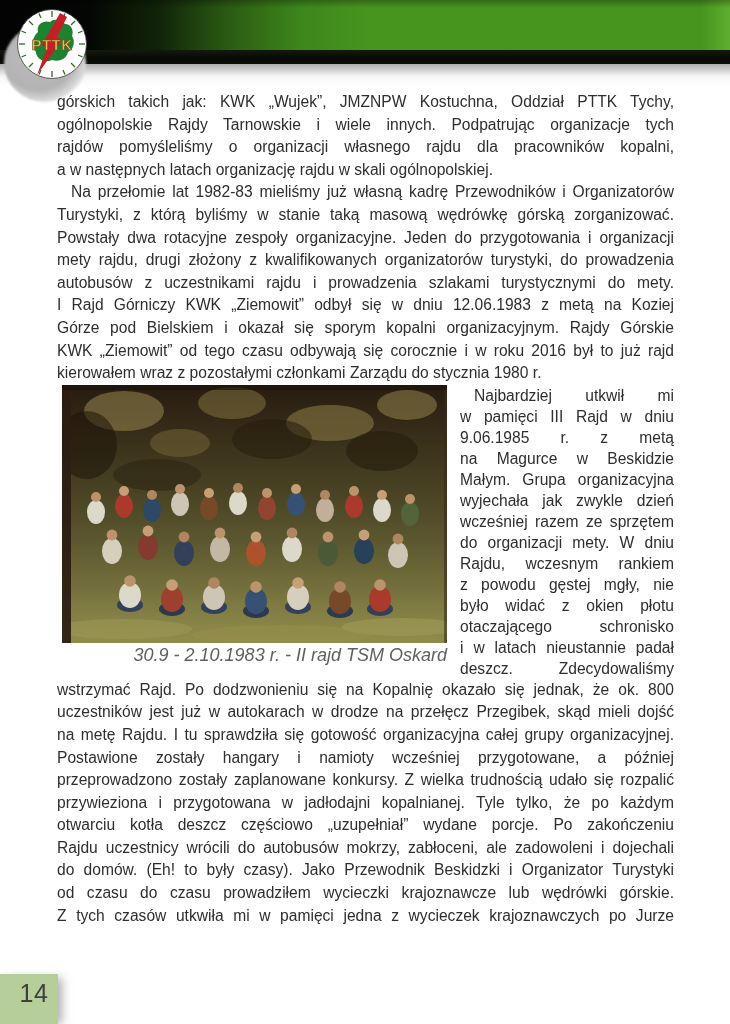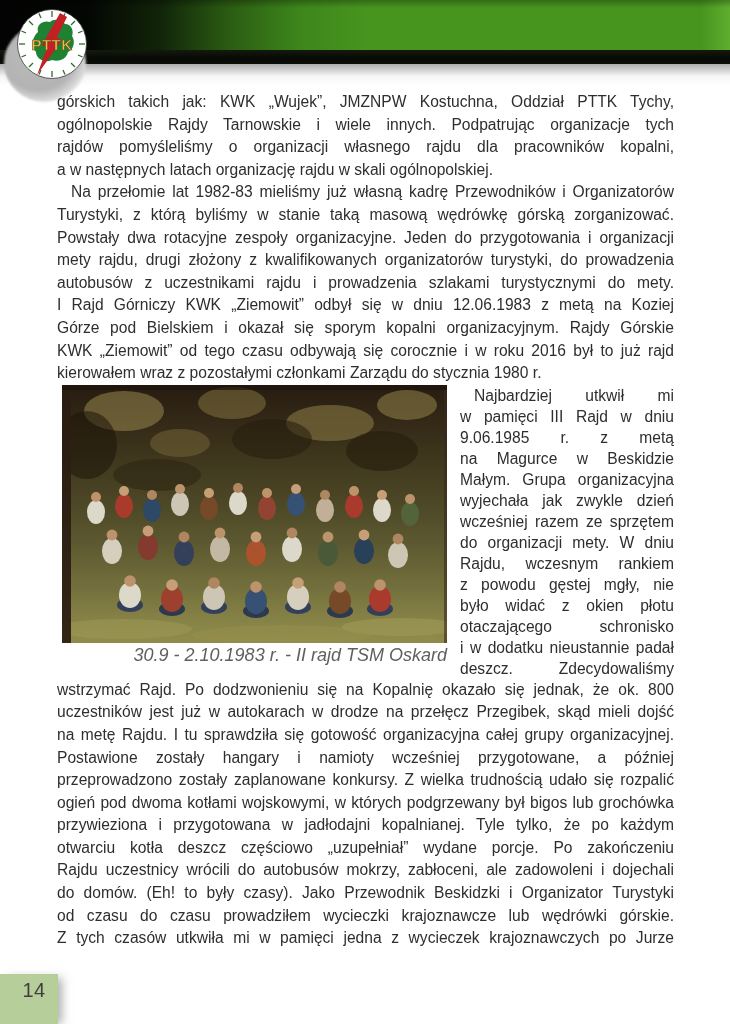--- a/index.html
+++ b/index.html
@@ -50,21 +50,21 @@
   }
   .narrow-col{width:214px;flex:none;line-height:21px;}
   
   .pagenum-box{
     position:absolute;left:0;top:974px;width:58px;height:50px;
     background:#b6ce99;
     box-shadow:6px 2px 9px -2px rgba(110,110,110,.55);
   }
   .pagenum{
     display:block;padding-top:5px;padding-left:10px;text-align:center;
-    font-size:20px;color:#3f3f3f;letter-spacing:.5px;
+    font-size:25px;color:#3f3f3f;letter-spacing:.5px;
   }
 </style>
 </head>
 <body>
 
 <div class="page">
 
   <div class="band"></div>
   <div class="band-strip"></div>
   <div class="band-fade"></div>
@@ -294,32 +294,31 @@
           <div class="tline just">9.06.1985 r. z metą</div>
           <div class="tline just">na Magurce w Beskidzie</div>
           <div class="tline just">Małym. Grupa organizacyjna</div>
           <div class="tline just">wyjechała jak zwykle dzień</div>
           <div class="tline just">wcześniej razem ze sprzętem</div>
           <div class="tline just">do organizacji mety. W dniu</div>
           <div class="tline just">Rajdu, wczesnym rankiem</div>
           <div class="tline just">z powodu gęstej mgły, nie</div>
           <div class="tline just">było widać z okien płotu</div>
           <div class="tline just">otaczającego schronisko</div>
-          <div class="tline just">i w dodatku nieustannie padał</div>
+          <div class="tline just">i w latach nieustannie padał</div>
           <div class="tline just">deszcz. Zdecydowaliśmy</div>
         </div>
     </div>
 
     <div>
         <div class="tline just">wstrzymać Rajd. Po dodzwonieniu się na Kopalnię okazało się jednak, że ok. 800</div>
         <div class="tline just">uczestników jest już w autokarach w drodze na przełęcz Przegibek, skąd mieli dojść</div>
         <div class="tline just">na metę Rajdu. I tu sprawdziła się gotowość organizacyjna całej grupy organizacyjnej.</div>
         <div class="tline just">Postawione zostały hangary i namioty wcześniej przygotowane, a później</div>
         <div class="tline just">przeprowadzono zostały zaplanowane konkursy. Z wielka trudnością udało się rozpalić</div>
-        <div class="tline just">ogień pod dwoma kotłami wojskowymi, w których podgrzewany był bigos lub grochówka</div>
         <div class="tline just">przywieziona i przygotowana w jadłodajni kopalnianej. Tyle tylko, że po każdym</div>
         <div class="tline just">otwarciu kotła deszcz częściowo „uzupełniał” wydane porcje. Po zakończeniu</div>
         <div class="tline just">Rajdu uczestnicy wrócili do autobusów mokrzy, zabłoceni, ale zadowoleni i dojechali</div>
         <div class="tline just">do domów. (Eh! to były czasy). Jako Przewodnik Beskidzki i Organizator Turystyki</div>
         <div class="tline just">od czasu do czasu prowadziłem wycieczki krajoznawcze lub wędrówki górskie.</div>
         <div class="tline just">Z tych czasów utkwiła mi w pamięci jedna z wycieczek krajoznawczych po Jurze</div>
       </div>
   </div>
 
   <div class="pagenum-box">

